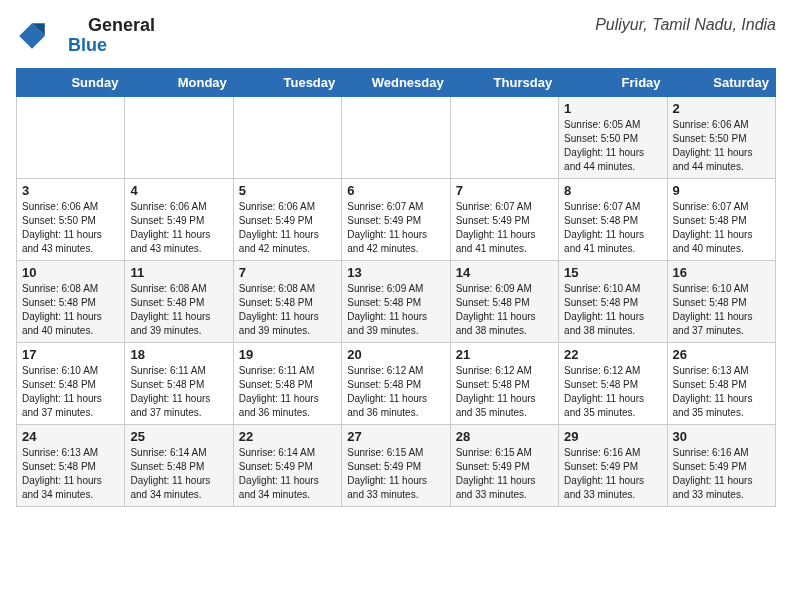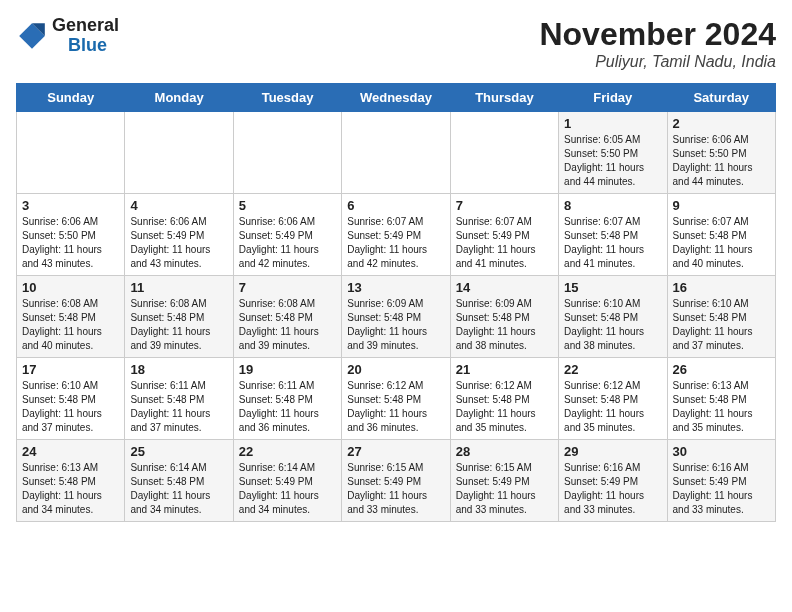--- a/index.html
+++ b/index.html
@@ -23,20 +23,21 @@
     }
     .logo-text {
       display: flex;
       flex-direction: column;
       line-height: 1.1;
     }
     .logo-general {
       font-size: 18px;
       font-weight: bold;
       color: #222;
+      margin-left: 36px;
     }
     .logo-blue {
       font-size: 18px;
       font-weight: bold;
       color: #1a6aad;
       margin-left: 16px;
     }
     .logo-icon {
       width: 32px;
       height: 32px;
@@ -55,21 +56,21 @@
       color: #444;
       font-style: italic;
     }
     .calendar {
       width: 100%;
       border-collapse: collapse;
     }
     .calendar thead tr th {
       background: #2a6db5;
       color: #fff;
-      text-align: center;
+      text-align: right;
       padding: 6px 6px;
       font-size: 13px;
       font-weight: bold;
       border: 1px solid #2a6db5;
     }
     .calendar tbody tr td {
       vertical-align: top;
       padding: 4px 5px;
       font-size: 10.5px;
       color: #222;
@@ -108,21 +109,20 @@
     <svg class="logo-icon" viewBox="0 0 40 40" xmlns="http://www.w3.org/2000/svg">
       <polygon points="20,4 36,20 20,36 4,20" fill="#2a6db5"></polygon>
       <polygon points="20,4 36,20 36,4" fill="#1a4f8a"></polygon>
     </svg>
     <div class="logo-text">
       <span class="logo-general">General</span>
       <span class="logo-blue">Blue</span>
     </div>
   </div>
   <div class="title-block">
-    <h1>November 2024</h1>
     <h2>Puliyur, Tamil Nadu, India</h2>
   </div>
 </div>
 
 <table class="calendar">
   <thead>
     <tr>
     <th>Sunday</th>
         <th>Monday</th>
         <th>Tuesday</th>

